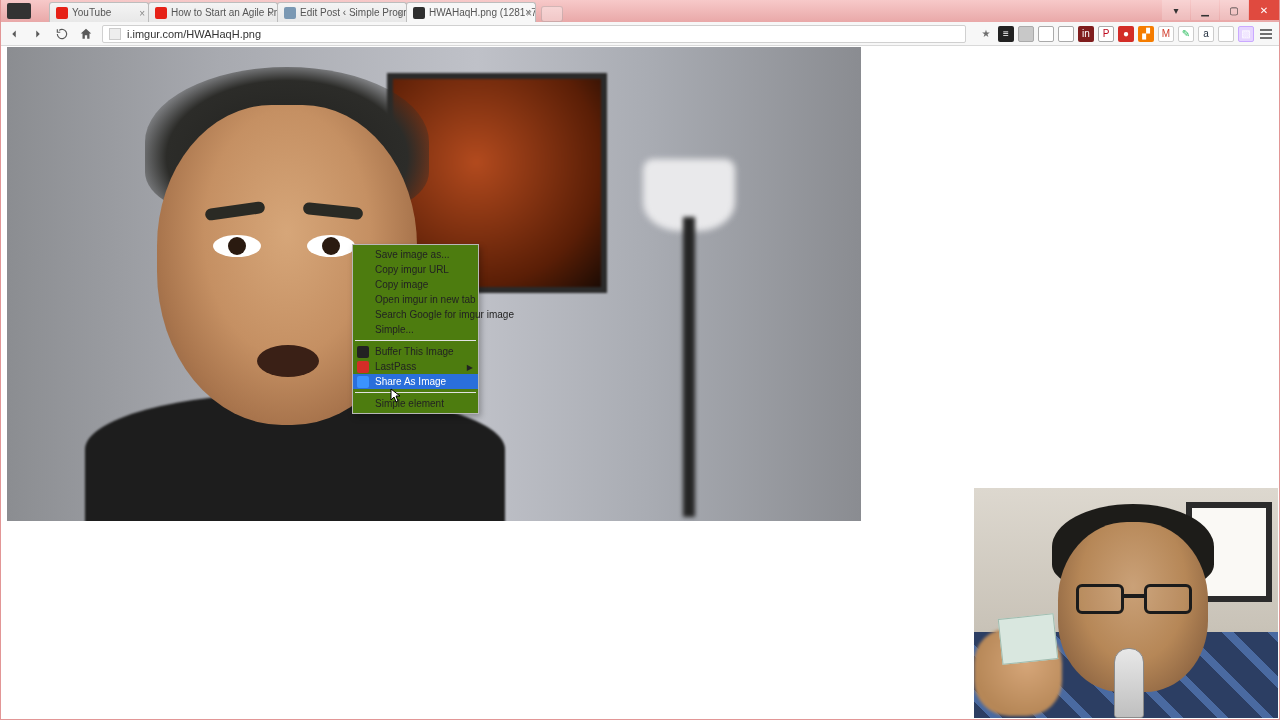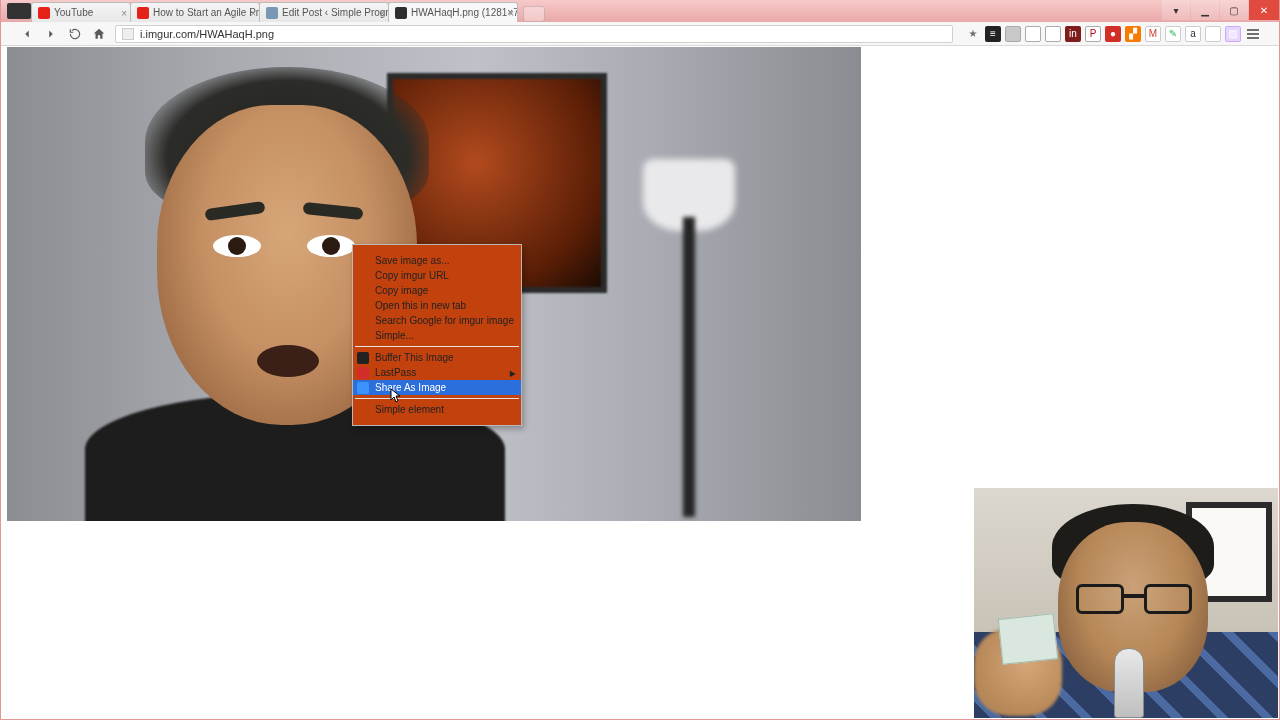--- a/index.html
+++ b/index.html
@@ -1,39 +1,39 @@
 <!DOCTYPE html>
 <html><head>
 <meta charset="utf-8">
 <style>
   * { margin: 0; padding: 0; box-sizing: border-box; font-family: "Segoe UI", Tahoma, Arial, sans-serif; }
   html, body { width: 1280px; height: 720px; overflow: hidden; background: #000; }
 
   
   .window-frame { position: absolute; inset: 0; border: 1px solid #e29696; border-top: none; background: #fff; }
-  .titlebar { height: 22px; background: linear-gradient(#f7c9c9, #e9a8a8); display: flex; align-items: flex-end; padding-left: 30px; }
+  .titlebar { height: 22px; background: linear-gradient(#f7c9c9, #e9a8a8); display: flex; align-items: flex-end; padding-left: 48px; }
   .titlebar-right { position: absolute; top: 0; right: 0; display: flex; }
   .win-btn { width: 28px; height: 20px; display: flex; align-items: center; justify-content: center; font-size: 10px; color: #333; background: rgba(255,255,255,0.2); margin-left: 1px; }
   .win-btn.close { background: #e04a3f; color: #fff; width: 30px; }
   .chrome-logo-slot { position: absolute; left: 6px; top: 3px; width: 24px; height: 16px; background: #333; border-radius: 2px; }
 
   
   .tabs { display: flex; align-items: flex-end; height: 22px; }
   .tab { position: relative; height: 20px; min-width: 100px; max-width: 130px; background: linear-gradient(#f4f4f4, #e8e8e8); border: 1px solid #bdbdbd; border-bottom: none; border-top-left-radius: 3px; border-top-right-radius: 3px; margin-right: -1px; display: flex; align-items: center; padding: 0 16px 0 6px; font-size: 10px; color: #555; overflow: hidden; white-space: nowrap; }
   .tab.active { background: #f7f7f7; z-index: 3; }
   .tab .favicon { width: 12px; height: 12px; margin-right: 4px; flex: 0 0 auto; border-radius: 2px; }
   .tab .tab-close { position: absolute; right: 3px; top: 50%; transform: translateY(-50%); font-size: 10px; color: #888; }
   .new-tab { width: 22px; height: 16px; background: rgba(255,255,255,0.35); border: 1px solid rgba(0,0,0,0.15); border-radius: 3px; margin-left: 6px; }
 
   .fav-yt { background: #e62117; }
   .fav-edit { background: #7a98b3; }
   .fav-imgur { background: #2e2e2e; }
 
   
-  .toolbar { height: 24px; background: #f7f7f7; border-bottom: 1px solid #d9d9d9; display: flex; align-items: center; padding: 0 18px; gap: 8px; position: relative; z-index: 2; }
+  .toolbar { height: 24px; background: #f7f7f7; border-bottom: 1px solid #d9d9d9; display: flex; align-items: center; padding: 0 5px; gap: 8px; position: relative; z-index: 2; }
   .nav-btn { width: 16px; height: 16px; display:flex; align-items:center; justify-content:center; color:#5a5a5a; }
   .nav-btn svg { width: 14px; height: 14px; }
   .omnibox { flex: 1; height: 18px; border: 1px solid #d0d0d0; border-radius: 2px; background: #fff; display: flex; align-items: center; padding: 0 6px; font-size: 11px; color: #333; }
   .omnibox .page-icon { width: 12px; height: 12px; background: #eee; border: 1px solid #ccc; margin-right: 6px; }
   .ext-row { display: flex; align-items: center; gap: 4px; margin-left: 4px; }
   .ext { width: 16px; height: 16px; border-radius: 2px; display:flex; align-items:center; justify-content:center; font-size:10px; color:#fff; }
   .ext.star   { background: transparent; color:#6e6e6e; }
   .ext.buffer { background: #222; }
   .ext.box1   { background: #c8c8c8; border:1px solid #aaa; }
   .ext.box2   { background: #fff; border:1px solid #aaa; }
@@ -67,21 +67,21 @@
   .eye-r { left: 300px; top: 188px; }
   .pupil-l, .pupil-r { position:absolute; width: 18px; height: 18px; background:#2a1a10; border-radius:50%; }
   .pupil-l { left: 221px; top: 190px; }
   .pupil-r { left: 315px; top: 190px; }
   .brow-l, .brow-r { position:absolute; width: 60px; height: 12px; background:#2a2a24; border-radius: 6px; }
   .brow-l { left: 198px; top: 158px; transform: rotate(-8deg);} 
   .brow-r { left: 296px; top: 158px; transform: rotate(6deg);} 
   .mouth { position:absolute; left: 250px; top: 298px; width: 62px; height: 32px; background:#3a2016; border-radius: 50%; }
 
   
-  .context-menu { position: absolute; left: 350px; top: 198px; width: 170px; background: #c2410c; border: 1px solid #b8b8b8; box-shadow: 2px 3px 6px rgba(0,0,0,0.28); font-size: 10px; color: #222; padding: 8px 0; z-index: 50; }
+  .context-menu { position: absolute; left: 350px; top: 198px; width: 127px; background: #4d7c0f; border: 1px solid #b8b8b8; box-shadow: 2px 3px 6px rgba(0,0,0,0.28); font-size: 10px; color: #222; padding: 2px 0; z-index: 50; }
   .ctx-item { height: 15px; line-height: 15px; padding: 0 8px 0 22px; position: relative; white-space: nowrap; }
   .ctx-item:hover, .ctx-item.hl { background: #2a6fdb; color: #fff; }
   .ctx-sep { height: 1px; margin: 3px 2px; background: #e2e2e2; }
   .ctx-icon { position:absolute; left:4px; top:50%; transform:translateY(-50%); width:12px; height:12px; border-radius:2px; }
   .ctx-sub { position:absolute; right:5px; top:50%; transform:translateY(-50%); font-size:8px; }
   .ci-buffer { background:#222; }
   .ci-lp { background:#d32d27; }
   .ci-share { background:#3b93ff; }
 
   .cursor { position:absolute; left: 388px; top: 342px; width: 12px; height: 16px; z-index: 60; }
@@ -209,21 +209,21 @@
       <div class="eye-r"></div>
       <div class="pupil-l"></div>
       <div class="pupil-r"></div>
       <div class="mouth"></div>
     </div>
 
     <div class="context-menu">
       <div class="ctx-item">Save image as...</div>
       <div class="ctx-item">Copy imgur URL</div>
       <div class="ctx-item">Copy image</div>
-      <div class="ctx-item">Open this in new tab</div>
+      <div class="ctx-item">Open imgur in new tab</div>
       <div class="ctx-item">Search Google for imgur image</div>
       <div class="ctx-item">Simple...</div>
       <div class="ctx-sep"></div>
       <div class="ctx-item">
         <span class="ctx-icon ci-buffer"></span>
         <span>Buffer This Image</span>
       </div>
       <div class="ctx-item">
         <span class="ctx-icon ci-lp"></span>
         <span>LastPass</span>

